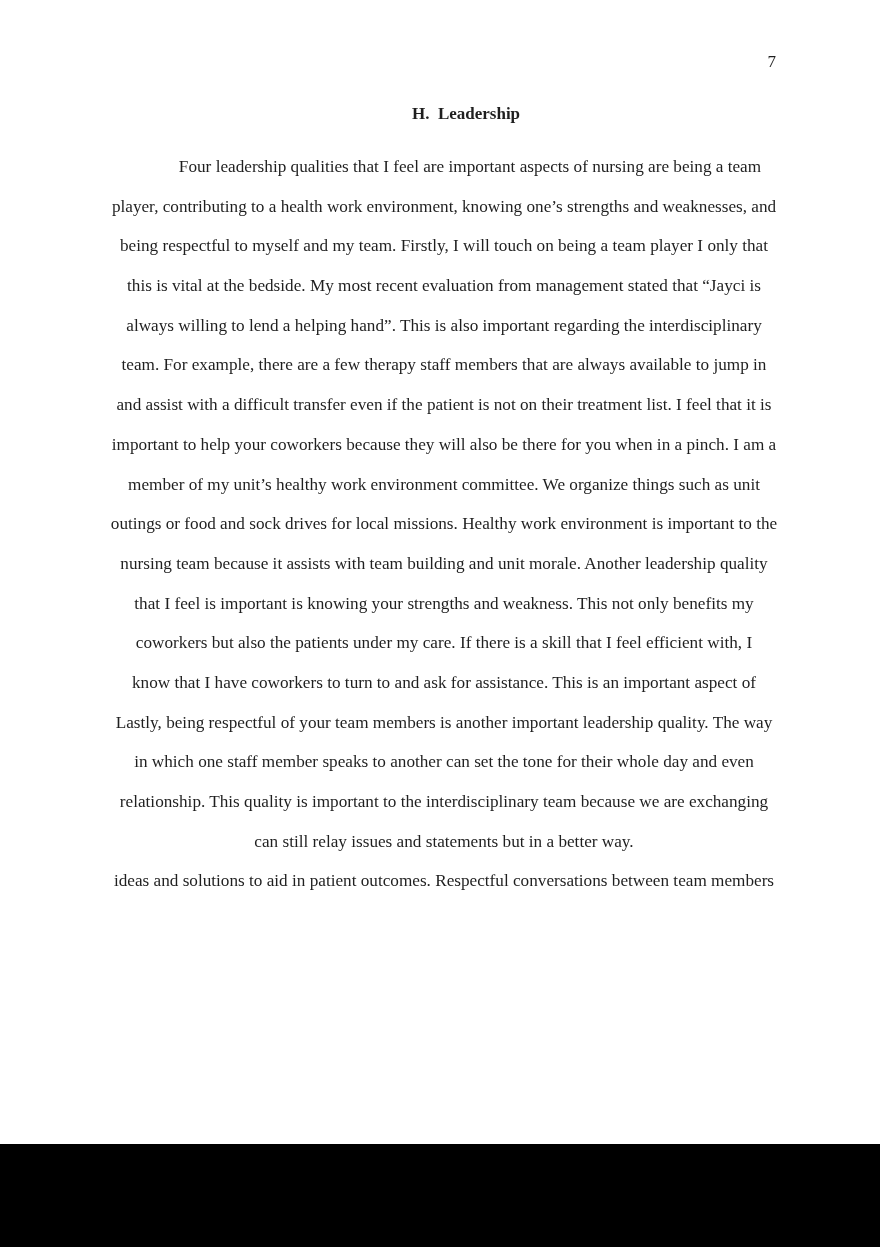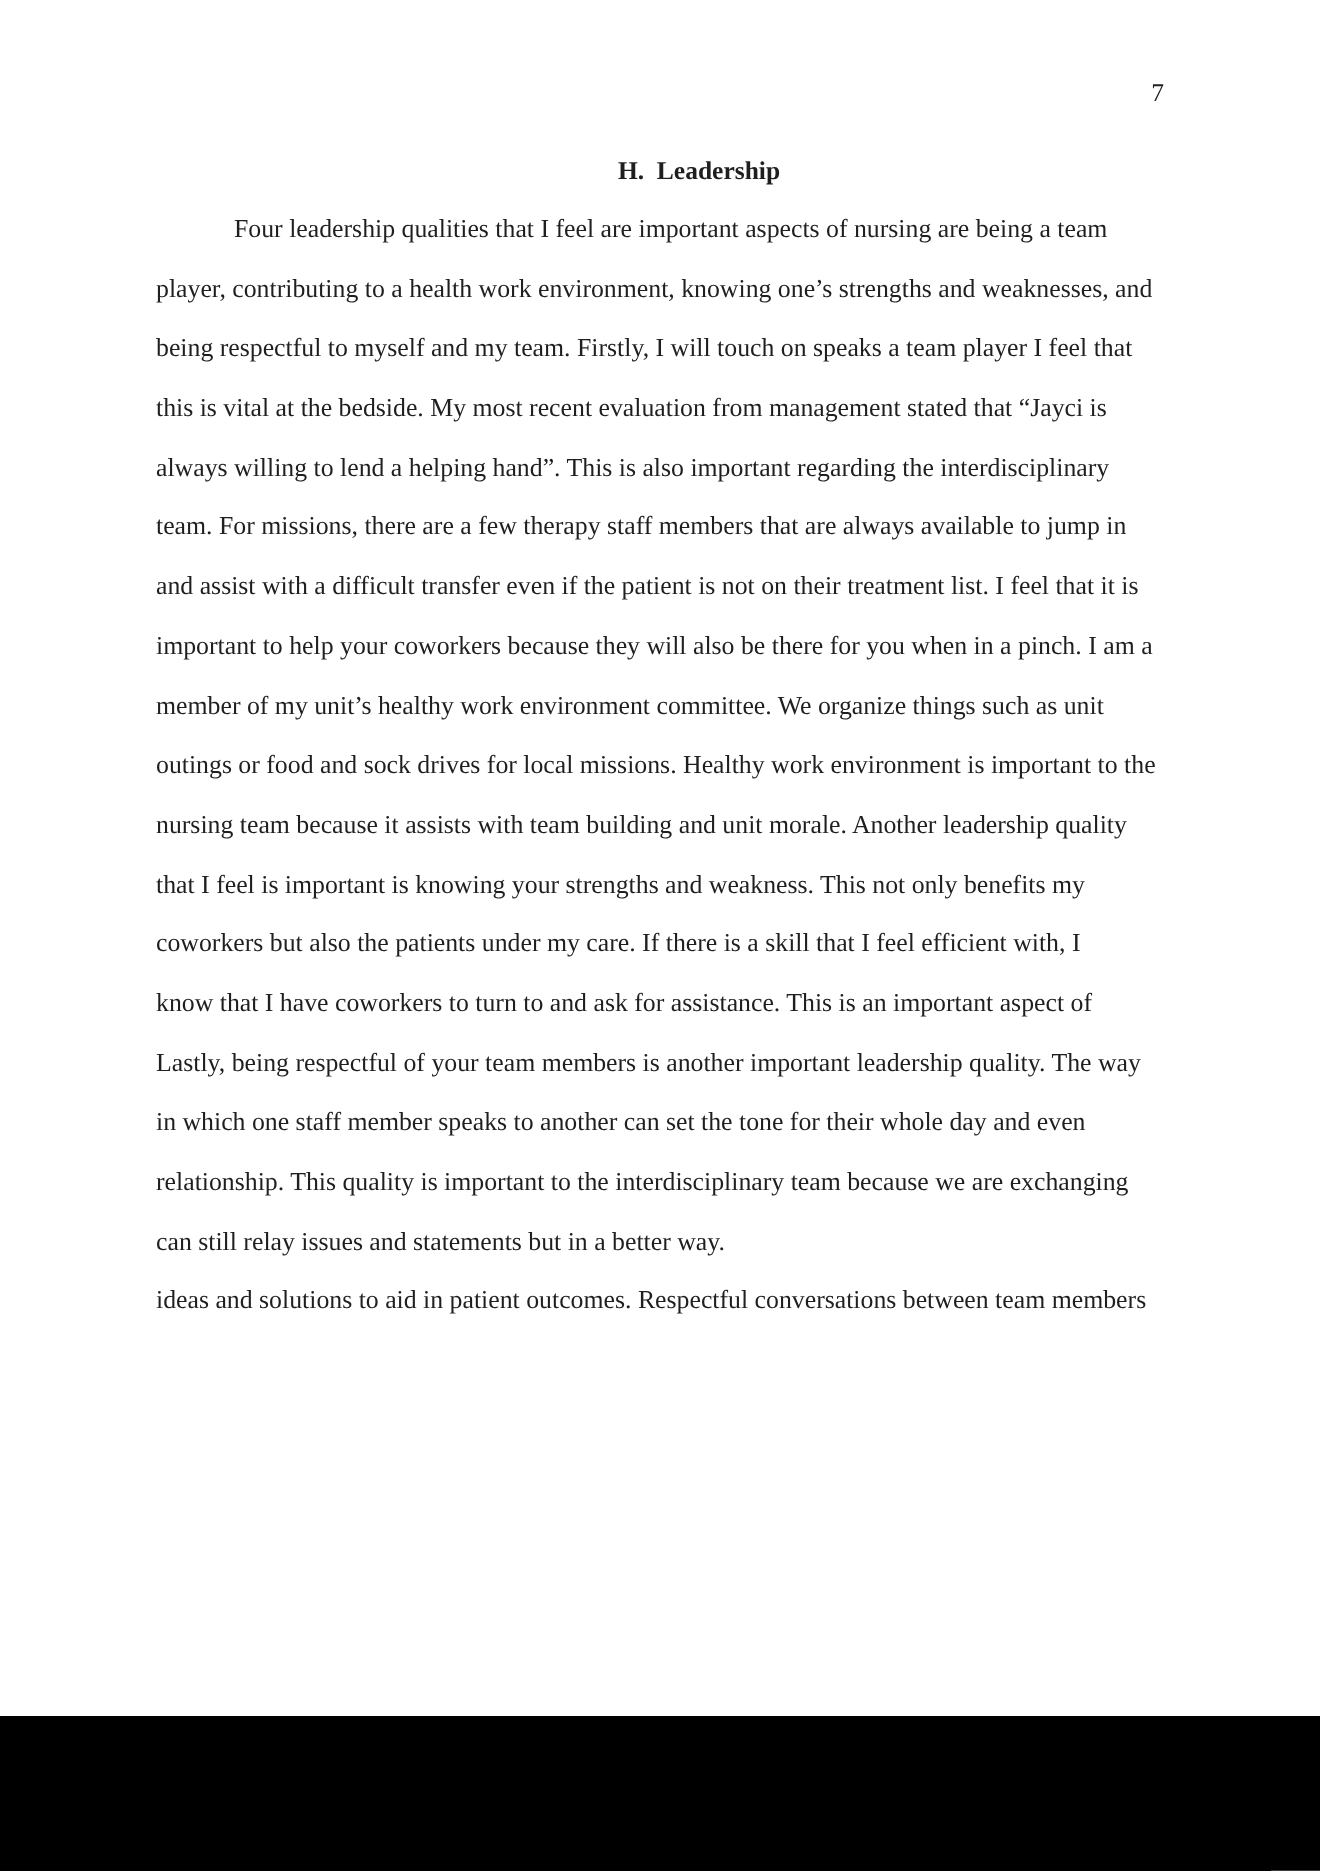--- a/index.html
+++ b/index.html
@@ -18,21 +18,21 @@
       position: absolute; right: 104px; top: 51px;
       font-size: 17px; line-height: 22px;
     }
     .heading {
       position: absolute; left: 0; width: 932px; top: 103px;
       text-align: center;
       font-size: 17px; font-weight: bold; line-height: 22px;
       white-space: pre;
     }
     .body {
-      position: absolute; left: 104px; top: 142px; width: 680px;
+      position: absolute; left: 104px; top: 156px; width: 680px; text-align: center;
     }
     .line {
       display: block;
       height: 39.7px; line-height: 22px;
       font-size: 17.2px;
       white-space: nowrap;
     }
     .line.indent { padding-left: 52px; }
     .bottom-band {
       position: absolute; left: 0; top: 1144px;
@@ -41,24 +41,24 @@
   </style>
 </head>
 <body>
 
 <div class="page">
   <div class="page-number">7</div>
   <div class="heading">H.  Leadership</div>
   <div class="body">
     <span class="line indent">Four leadership qualities that I feel are important aspects of nursing are being a team</span>
     <span class="line">player, contributing to a health work environment, knowing one’s strengths and weaknesses, and</span>
-    <span class="line">being respectful to myself and my team. Firstly, I will touch on speaks a team player I feel that</span>
+    <span class="line">being respectful to myself and my team. Firstly, I will touch on being a team player I only that</span>
     <span class="line">this is vital at the bedside. My most recent evaluation from management stated that “Jayci is</span>
     <span class="line">always willing to lend a helping hand”. This is also important regarding the interdisciplinary</span>
-    <span class="line">team. For missions, there are a few therapy staff members that are always available to jump in</span>
+    <span class="line">team. For example, there are a few therapy staff members that are always available to jump in</span>
     <span class="line">and assist with a difficult transfer even if the patient is not on their treatment list. I feel that it is</span>
     <span class="line">important to help your coworkers because they will also be there for you when in a pinch. I am a</span>
     <span class="line">member of my unit’s healthy work environment committee. We organize things such as unit</span>
     <span class="line">outings or food and sock drives for local missions. Healthy work environment is important to the</span>
     <span class="line">nursing team because it assists with team building and unit morale. Another leadership quality</span>
     <span class="line">that I feel is important is knowing your strengths and weakness. This not only benefits my</span>
     <span class="line">coworkers but also the patients under my care. If there is a skill that I feel efficient with, I</span>
     <span class="line">know that I have coworkers to turn to and ask for assistance. This is an important aspect of</span>
     <span class="line">Lastly, being respectful of your team members is another important leadership quality. The way</span>
     <span class="line">in which one staff member speaks to another can set the tone for their whole day and even</span>

